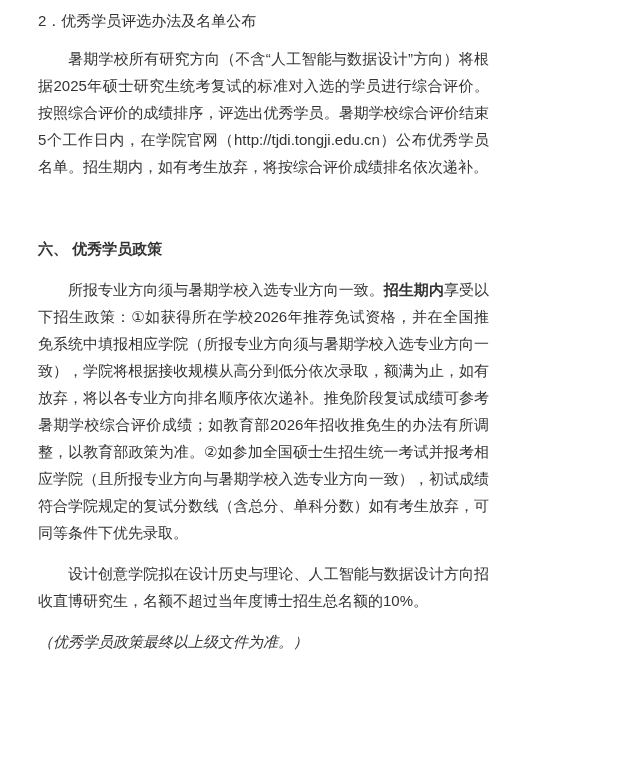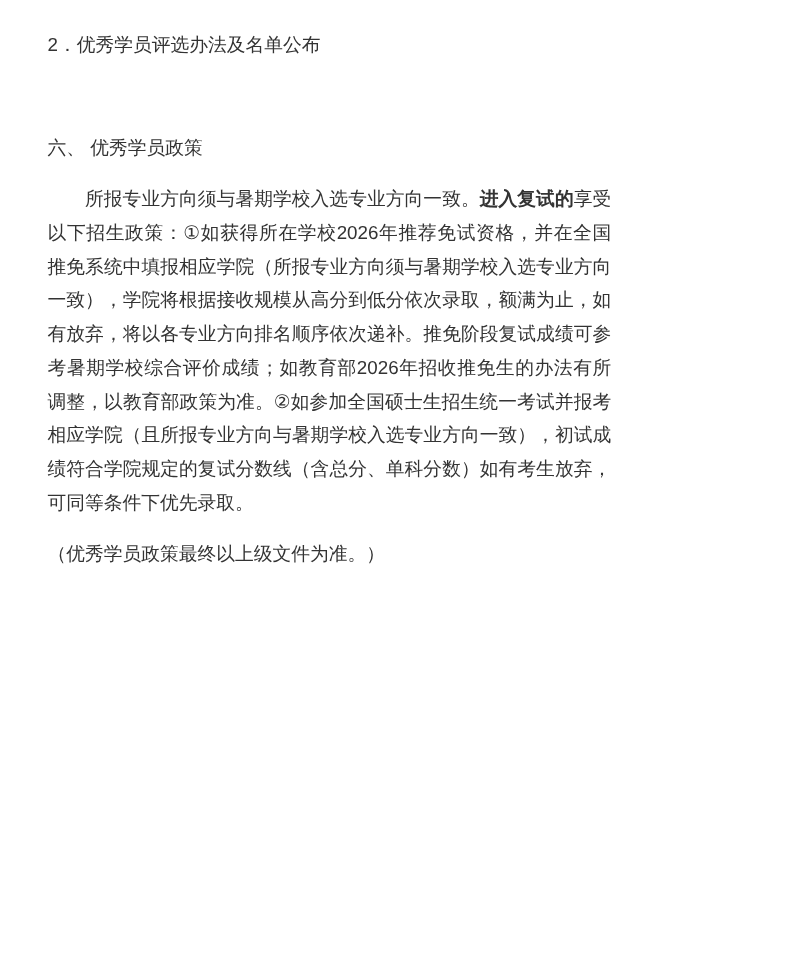--- a/index.html
+++ b/index.html
@@ -5,21 +5,21 @@
   html, body {
     margin: 0;
     padding: 0;
     background: #ffffff;
   }
   .page {
     box-sizing: border-box;
     width: 527px;
     height: 774px;
     background: #ffffff;
-    padding: 23px 38px 0 38px;
+    padding: 7px 38px 0 38px;
     font-family: "Liberation Sans", "DejaVu Sans", sans-serif;
     font-size: 15px;
     line-height: 27px;
     color: #333333;
     text-align: justify;
     overflow: hidden;
   }
   .doc-title {
     margin: 0;
     font-weight: normal;
@@ -27,41 +27,44 @@
   }
   .para {
     margin: 11px 0 0 0;
     text-indent: 2em;
   }
   .para.mt-lg {
     margin-top: 14px;
   }
   .sec-heading {
     margin: 55px 0 0 0;
-    font-weight: normal;
+    font-weight: bold;
     text-align: left;
   }
   .bold {
     font-weight: bold;
   }
   .note {
     margin: 14px 0 0 0;
     text-indent: 0;
     text-align: left;
+    font-style: italic;
   }
 </style>
 </head>
 <body>
 
 <div class="page">
 
   <div class="doc-title">2．优秀学员评选办法及名单公布</div>
 
+  <p class="para">暑期学校所有研究方向（不含“人工智能与数据设计”方向）将根据2025年硕士研究生统考复试的标准对入选的学员进行综合评价。按照综合评价的成绩排序，评选出优秀学员。暑期学校综合评价结束5个工作日内，在学院官网（http://tjdi.tongji.edu.cn）公布优秀学员名单。招生期内，如有考生放弃，将按综合评价成绩排名依次递补。</p>
 
 
   <div class="sec-heading">六、 优秀学员政策</div>
 
-  <p class="para mt-lg"><span>所报专业方向须与暑期学校入选专业方向一致。</span><span class="bold">进入复试的</span><span>享受以下招生政策：①如获得所在学校2026年推荐免试资格，并在全国推免系统中填报相应学院（所报专业方向须与暑期学校入选专业方向一致），学院将根据接收规模从高分到低分依次录取，额满为止，如有放弃，将以各专业方向排名顺序依次递补。推免阶段复试成绩可参考暑期学校综合评价成绩；如教育部2026年招收推免生的办法有所调整，以教育部政策为准。②如参加全国硕士生招生统一考试并报考相应学院（且所报专业方向与暑期学校入选专业方向一致），初试成绩符合学院规定的复试分数线（含总分、单科分数）如有考生放弃，可同等条件下优先录取。</span></p>
+  <p class="para mt-lg"><span>所报专业方向须与暑期学校入选专业方向一致。</span><span class="bold">招生期内</span><span>享受以下招生政策：①如获得所在学校2026年推荐免试资格，并在全国推免系统中填报相应学院（所报专业方向须与暑期学校入选专业方向一致），学院将根据接收规模从高分到低分依次录取，额满为止，如有放弃，将以各专业方向排名顺序依次递补。推免阶段复试成绩可参考暑期学校综合评价成绩；如教育部2026年招收推免生的办法有所调整，以教育部政策为准。②如参加全国硕士生招生统一考试并报考相应学院（且所报专业方向与暑期学校入选专业方向一致），初试成绩符合学院规定的复试分数线（含总分、单科分数）如有考生放弃，可同等条件下优先录取。</span></p>
 
+  <p class="para mt-lg">设计创意学院拟在设计历史与理论、人工智能与数据设计方向招收直博研究生，名额不超过当年度博士招生总名额的10%。</p>
 
   <p class="note">（优秀学员政策最终以上级文件为准。）</p>
 
 </div>
 
 </body></html>

